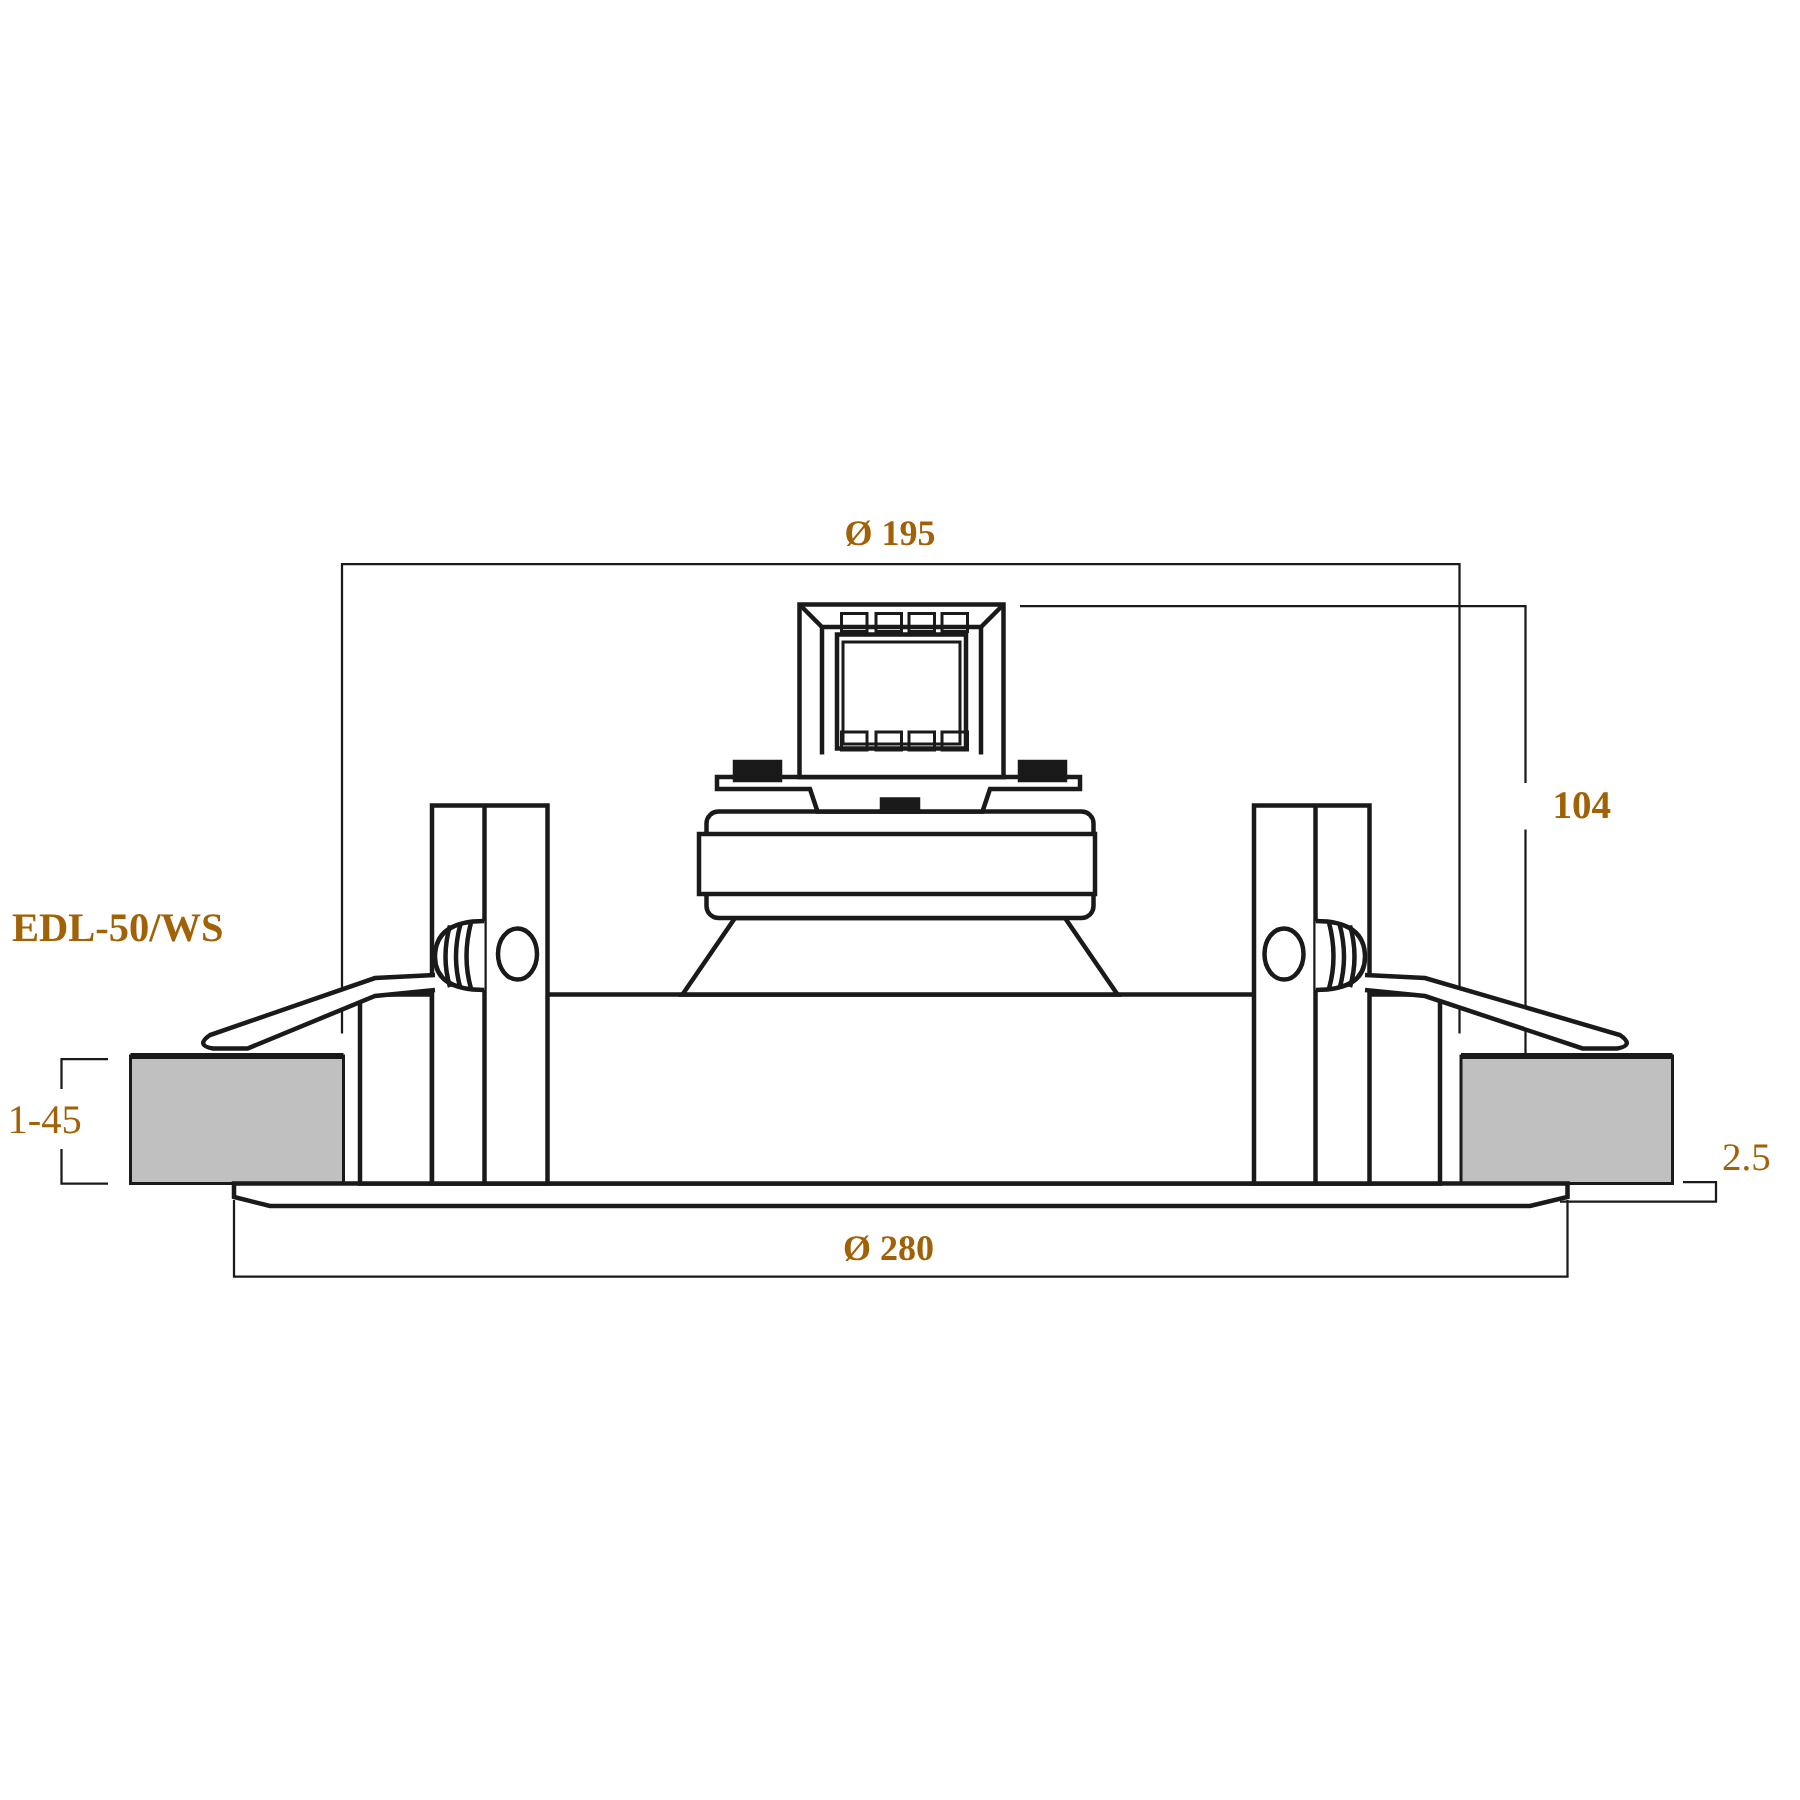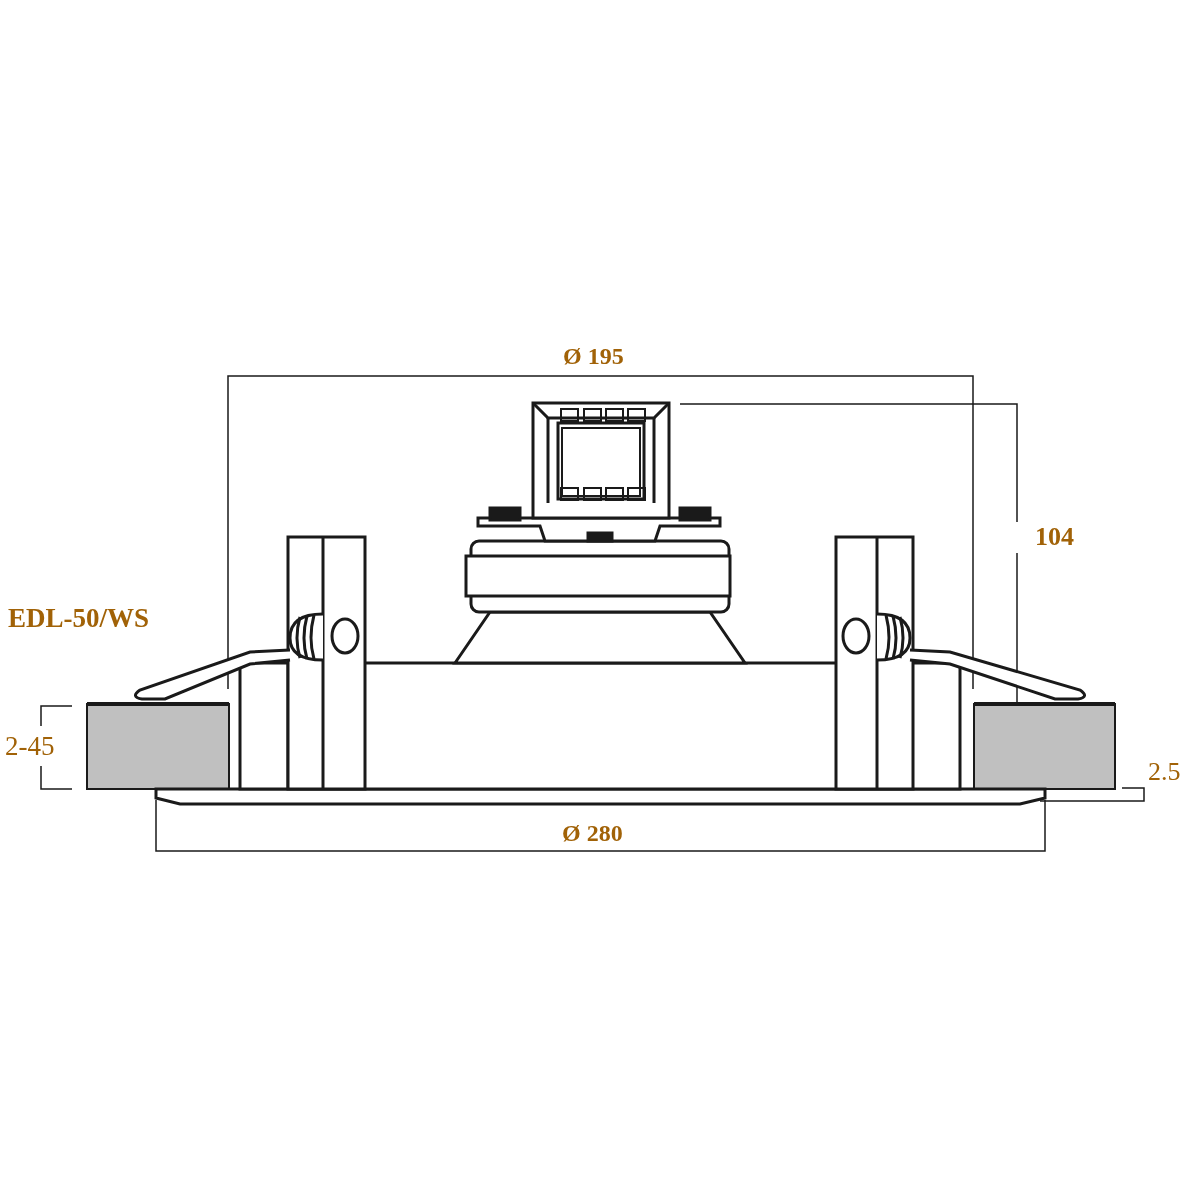--- a/index.html
+++ b/index.html
@@ -89,15 +89,15 @@
         <rect x="584" y="488" width="17" height="12"></rect>
       <rect x="606" y="488" width="17" height="12"></rect>
         <rect x="628" y="488" width="17" height="12"></rect>
     </g>
   </g>
 </svg>
 
 <div class="lbl bold" style="left:563px;top:343px;font-size:24px;">Ø 195</div>
 <div class="lbl bold" style="left:1018px;top:522px;font-size:26px;margin-left:17px;">104</div>
 <div class="lbl bold" style="left:8px;top:603px;font-size:27px;">EDL-50/WS</div>
-<div class="lbl" style="left:5px;top:731px;font-size:27px;">2-45</div>
+<div class="lbl" style="left:5px;top:731px;font-size:27px;">1-45</div>
 <div class="lbl" style="left:1148px;top:757px;font-size:26px;">2.5</div>
 <div class="lbl bold" style="left:562px;top:820px;font-size:24px;">Ø 280</div>
 
 </body></html>

